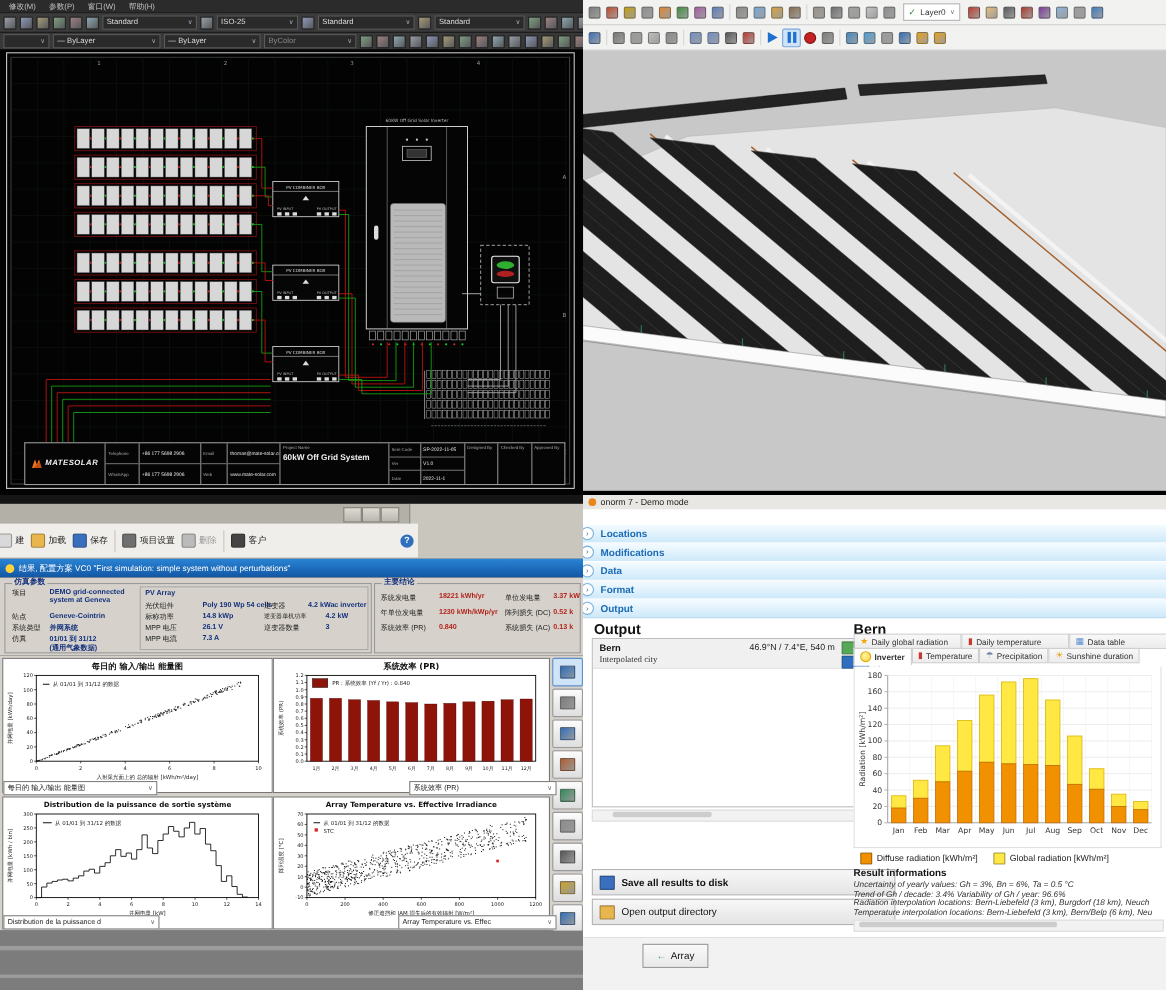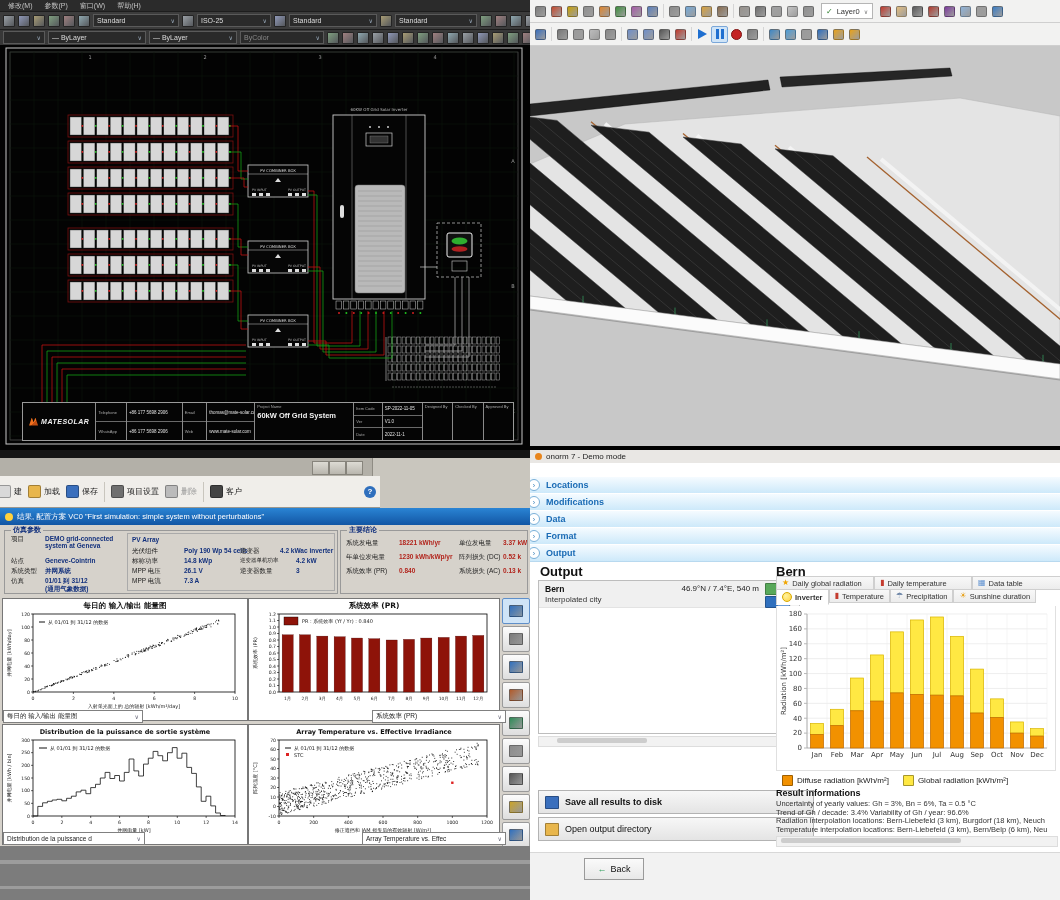--- a/index.html
+++ b/index.html
@@ -79,21 +79,21 @@
   #met-titlebar .appdot{width:7px;height:7px;border-radius:50%;background:#e8851c;}
   #met-menu{height:11px;background:#f6f5f3;border-bottom:1px solid #e0e0e0;display:flex;gap:14px;font-size:8px;color:#333;padding:0 6px;align-items:center;}
   .acc-bar{position:absolute;left:0;width:530px;height:16px;background:linear-gradient(#f5fbff,#cde9fa);border-top:1px solid #fff;border-bottom:1px solid #b8d9ef;display:flex;align-items:center;gap:6px;padding:0 2px;}
   .acc-bar .cir{width:10px;height:10px;border-radius:50%;background:#fff;border:1px solid #7ab0d8;color:#2e7cb8;font-size:7px;display:flex;align-items:center;justify-content:center;margin-left:-4px;}
   .acc-bar .albl{font-size:9px;font-weight:bold;color:#1a6bb5;}
   .met-h1{position:absolute;font-size:13px;font-weight:bold;color:#111;}
   #met-listbox{position:absolute;left:8px;top:130px;width:260px;height:152px;border:1px solid #bdbdbd;background:#fff;}
   #met-lochdr{position:relative;height:26px;background:#f0f0f0;border-bottom:1px solid #e3e3e3;}
   #met-locname{position:absolute;left:6px;top:3px;font-size:8.5px;font-weight:bold;color:#111;}
   #met-loccoords{position:absolute;right:40px;top:3px;font-size:8px;color:#222;}
-  #met-loctype{position:absolute;left:6px;top:14px;font-size:8px;color:#333;}
+  #met-loctype{position:absolute;left:6px;top:14px;font-size:8px;color:#333;font-family:Liberation Serif, serif;}
   .loc-icons{position:absolute;right:10px;top:2px;width:24px;height:22px;display:grid;grid-template-columns:11px 11px;grid-gap:1px;}
   .loc-icons i{display:block;width:11px;height:10px;border-radius:1px;border:1px solid rgba(0,0,0,.25);}
   #met-vscroll{position:absolute;right:0;top:0;width:8px;height:150px;background:#f2f2f2;border-left:1px solid #ddd;font-size:6px;color:#888;text-align:center;}
   .hscroll{position:absolute;height:9px;background:#f2f2f2;border:1px solid #ddd;}
   .hscroll .thumb{position:absolute;left:18px;top:1px;width:90px;height:5px;background:#cdcdcd;border-radius:2px;}
   .met-btn{position:absolute;left:8px;width:262px;height:22px;background:linear-gradient(#f7f7f7,#e4e4e4);border:1px solid #b3b3b3;display:flex;align-items:center;gap:6px;padding:0 6px;font-size:9px;color:#111;}
   .met-btn .ic{width:12px;height:11px;border-radius:1px;border:1px solid rgba(0,0,0,.3);}
   .met-btn.bold{font-weight:bold;}
   #met-sep{position:absolute;left:0;top:402px;width:530px;height:1px;background:#d8d8d8;}
   #met-bottombg{position:absolute;left:0;top:403px;width:530px;height:47px;background:#f2f2f2;}
@@ -101,21 +101,21 @@
   #met-back .arr{color:#2e9e5b;font-weight:bold;}
   .tabrow{position:absolute;display:flex;}
   .mtab{border:1px solid #cfcfcf;background:linear-gradient(#f8f8f8,#ececec);font-size:7.5px;color:#333;display:flex;align-items:center;gap:3px;padding:0 5px;height:12px;white-space:nowrap;}
   .mtab.active{background:#fff;height:14px;border-bottom:1px solid #fff;font-weight:bold;}
   .mtab .tic{width:8px;height:8px;border-radius:50%;flex:none;}
   .mtab .tglyph{font-family:'DejaVu Sans',sans-serif;font-size:8px;line-height:8px;}
   #met-chartbox{position:absolute;left:246px;top:156px;width:278px;height:164px;border:1px solid #e0e0e0;border-top:none;background:#fff;}
   #met-legend{position:absolute;left:252px;top:324px;width:272px;height:12px;display:flex;gap:14px;align-items:center;font-size:8px;color:#222;}
   #met-legend .sw{width:9px;height:9px;border:1px solid rgba(0,0,0,.35);border-radius:1px;display:inline-block;}
   #met-infoh{position:absolute;left:246px;top:338px;font-size:9px;font-weight:bold;color:#111;}
-  #met-info{position:absolute;left:246px;top:350px;width:280px;height:34px;overflow:hidden;}
+  #met-info{position:absolute;left:246px;top:350px;width:280px;height:34px;overflow:hidden;font-style:italic;}
   #met-info div{font-size:7.5px;color:#333;line-height:8.5px;white-space:nowrap;}
   svg text{font-family:'DejaVu Sans','Liberation Sans',sans-serif;}
 </style>
 </head>
 <body>
 
 <div id="root">
 
   <section class="q" id="cad">
     <div id="cad-menu">
@@ -1279,21 +1279,21 @@
       <span>Open output directory</span>
     </div>
     <div class="met-btn bold" style="top:340px">
       <span class="ic" style="background:#3a6fbd"></span>
       <span>Save all results to disk</span>
     </div>
     <div id="met-sep"></div>
     <div id="met-bottombg"></div>
     <div id="met-back">
       <span class="arr">←</span>
-      <span>Back</span>
+      <span>Array</span>
     </div>
     <div class="tabrow" id="met-tabs1" style="left:246px;top:126px">
         <div class="mtab" style="width: 86px;">
           <span class="tglyph" style="color: rgb(240, 165, 0);">★</span>
           <span>Daily global radiation</span>
         </div>
         <div class="mtab" style="width: 86px;">
           <span class="tglyph" style="color: rgb(196, 59, 46);">▮</span>
           <span>Daily temperature</span>
         </div>

